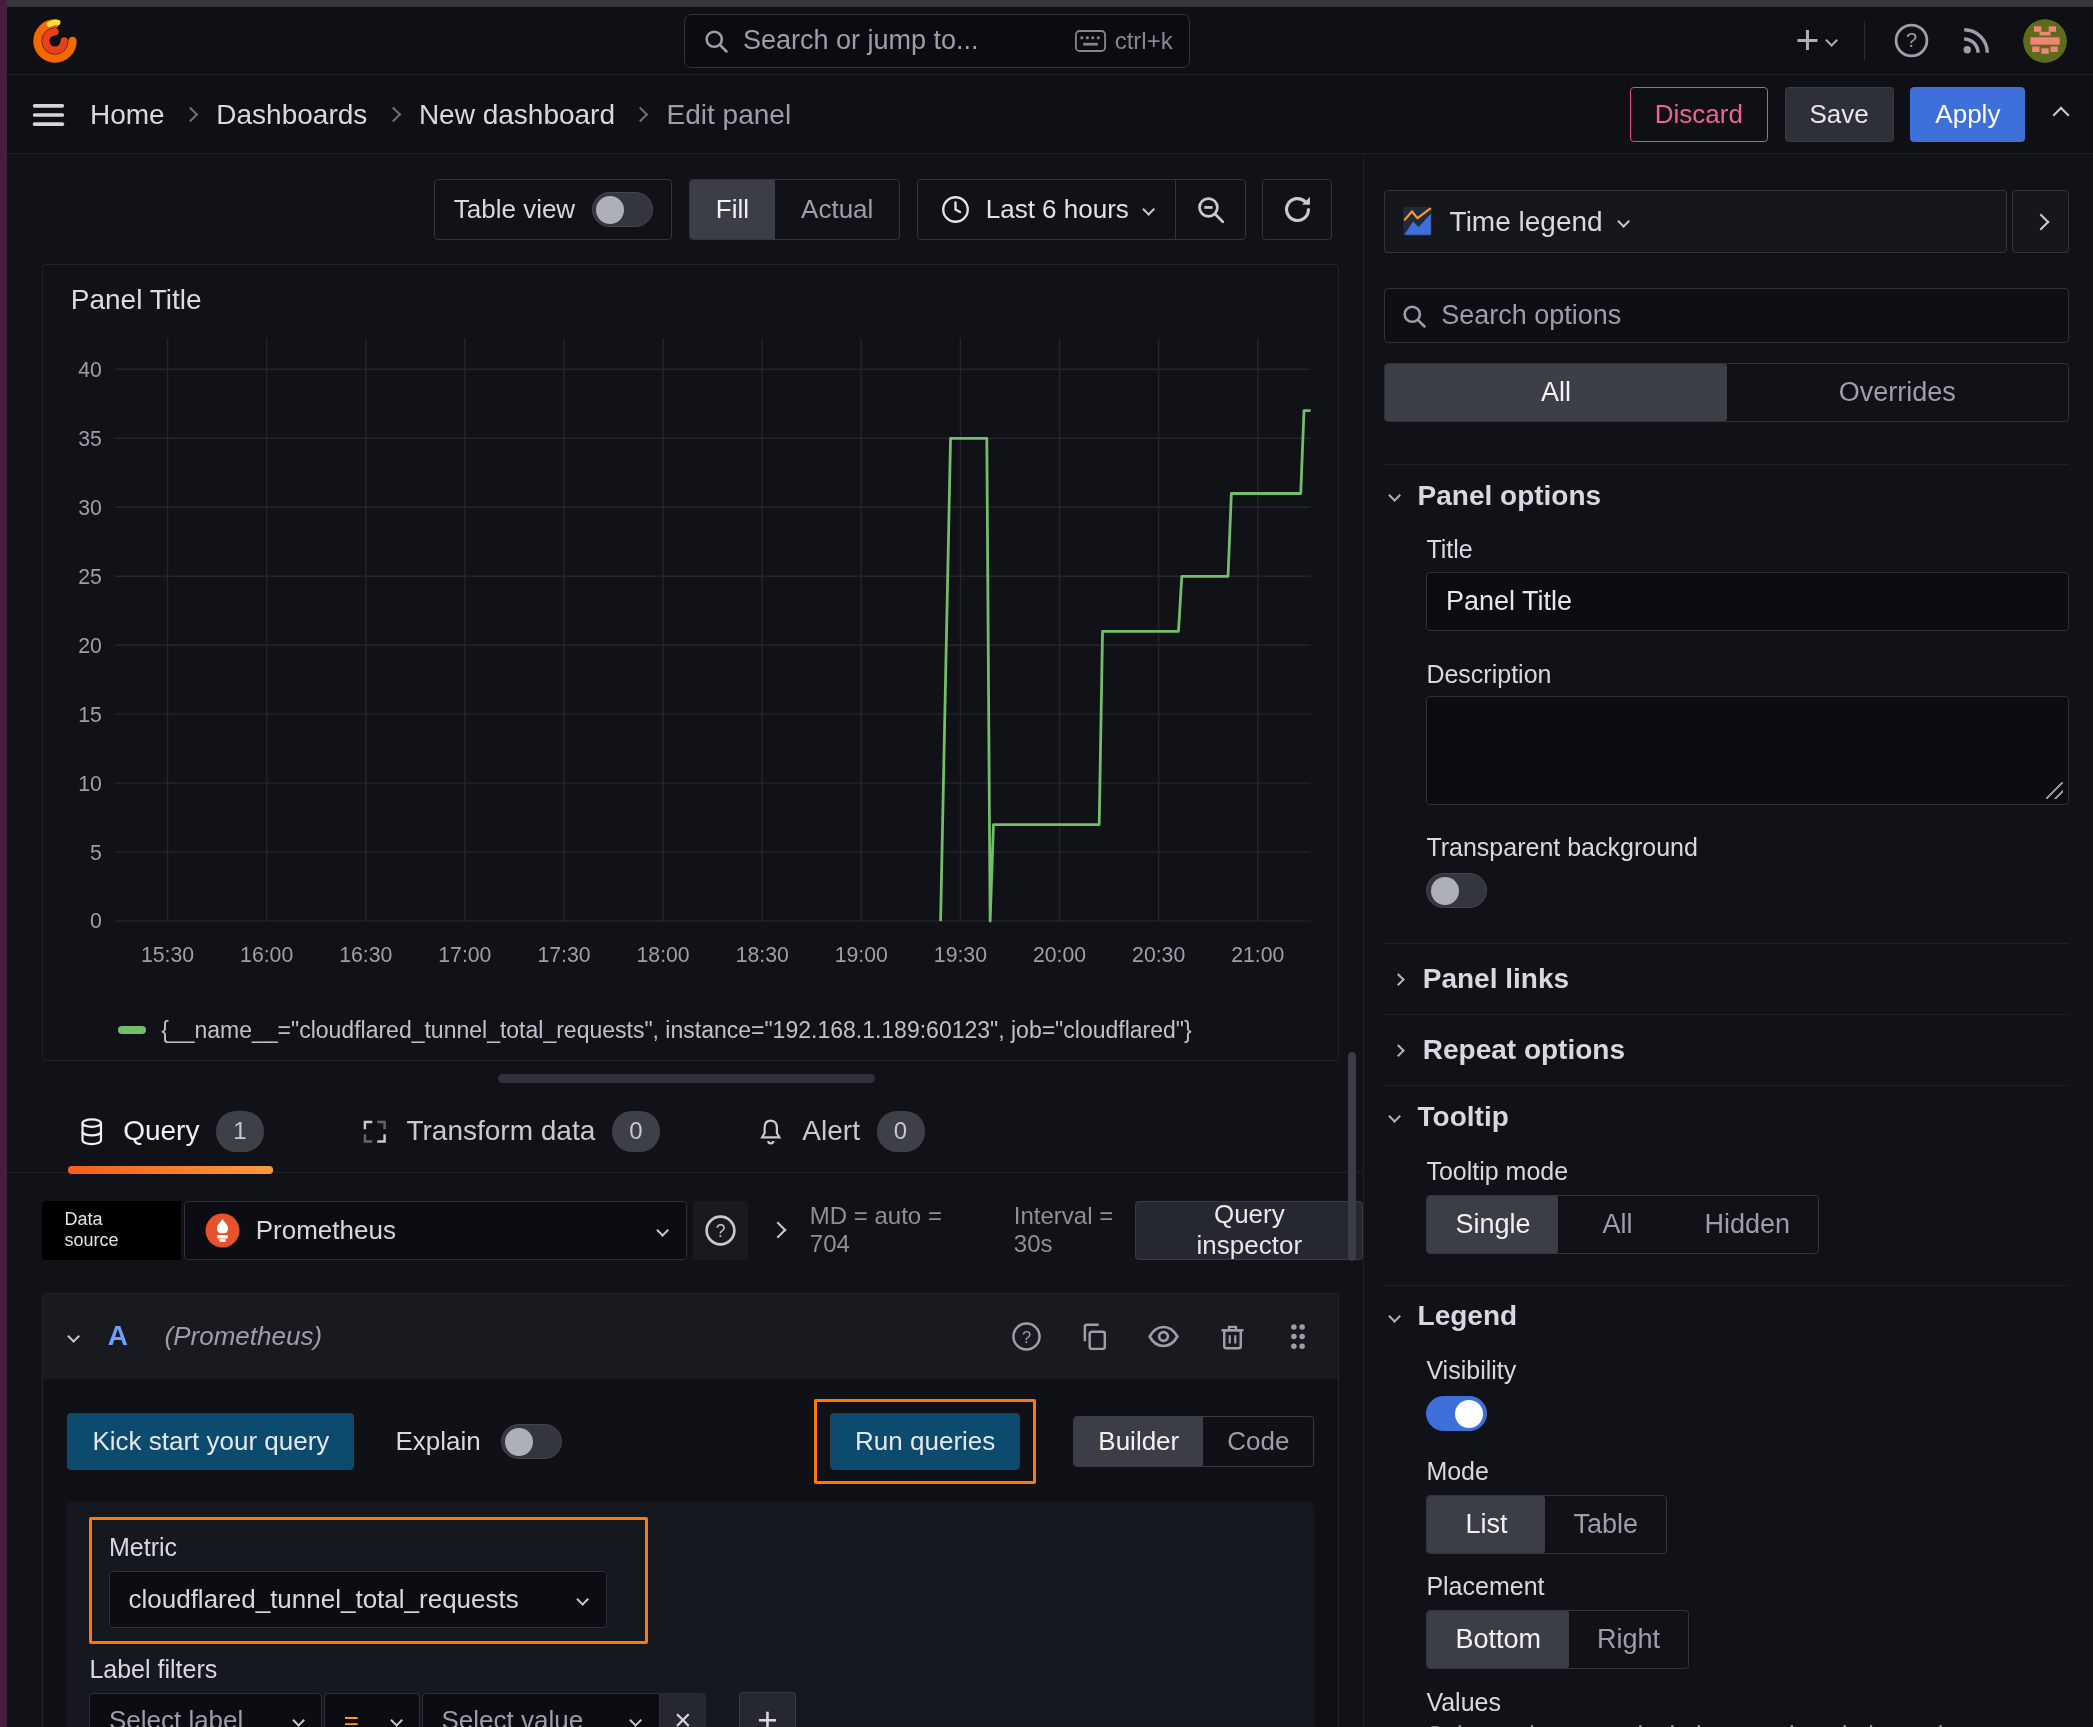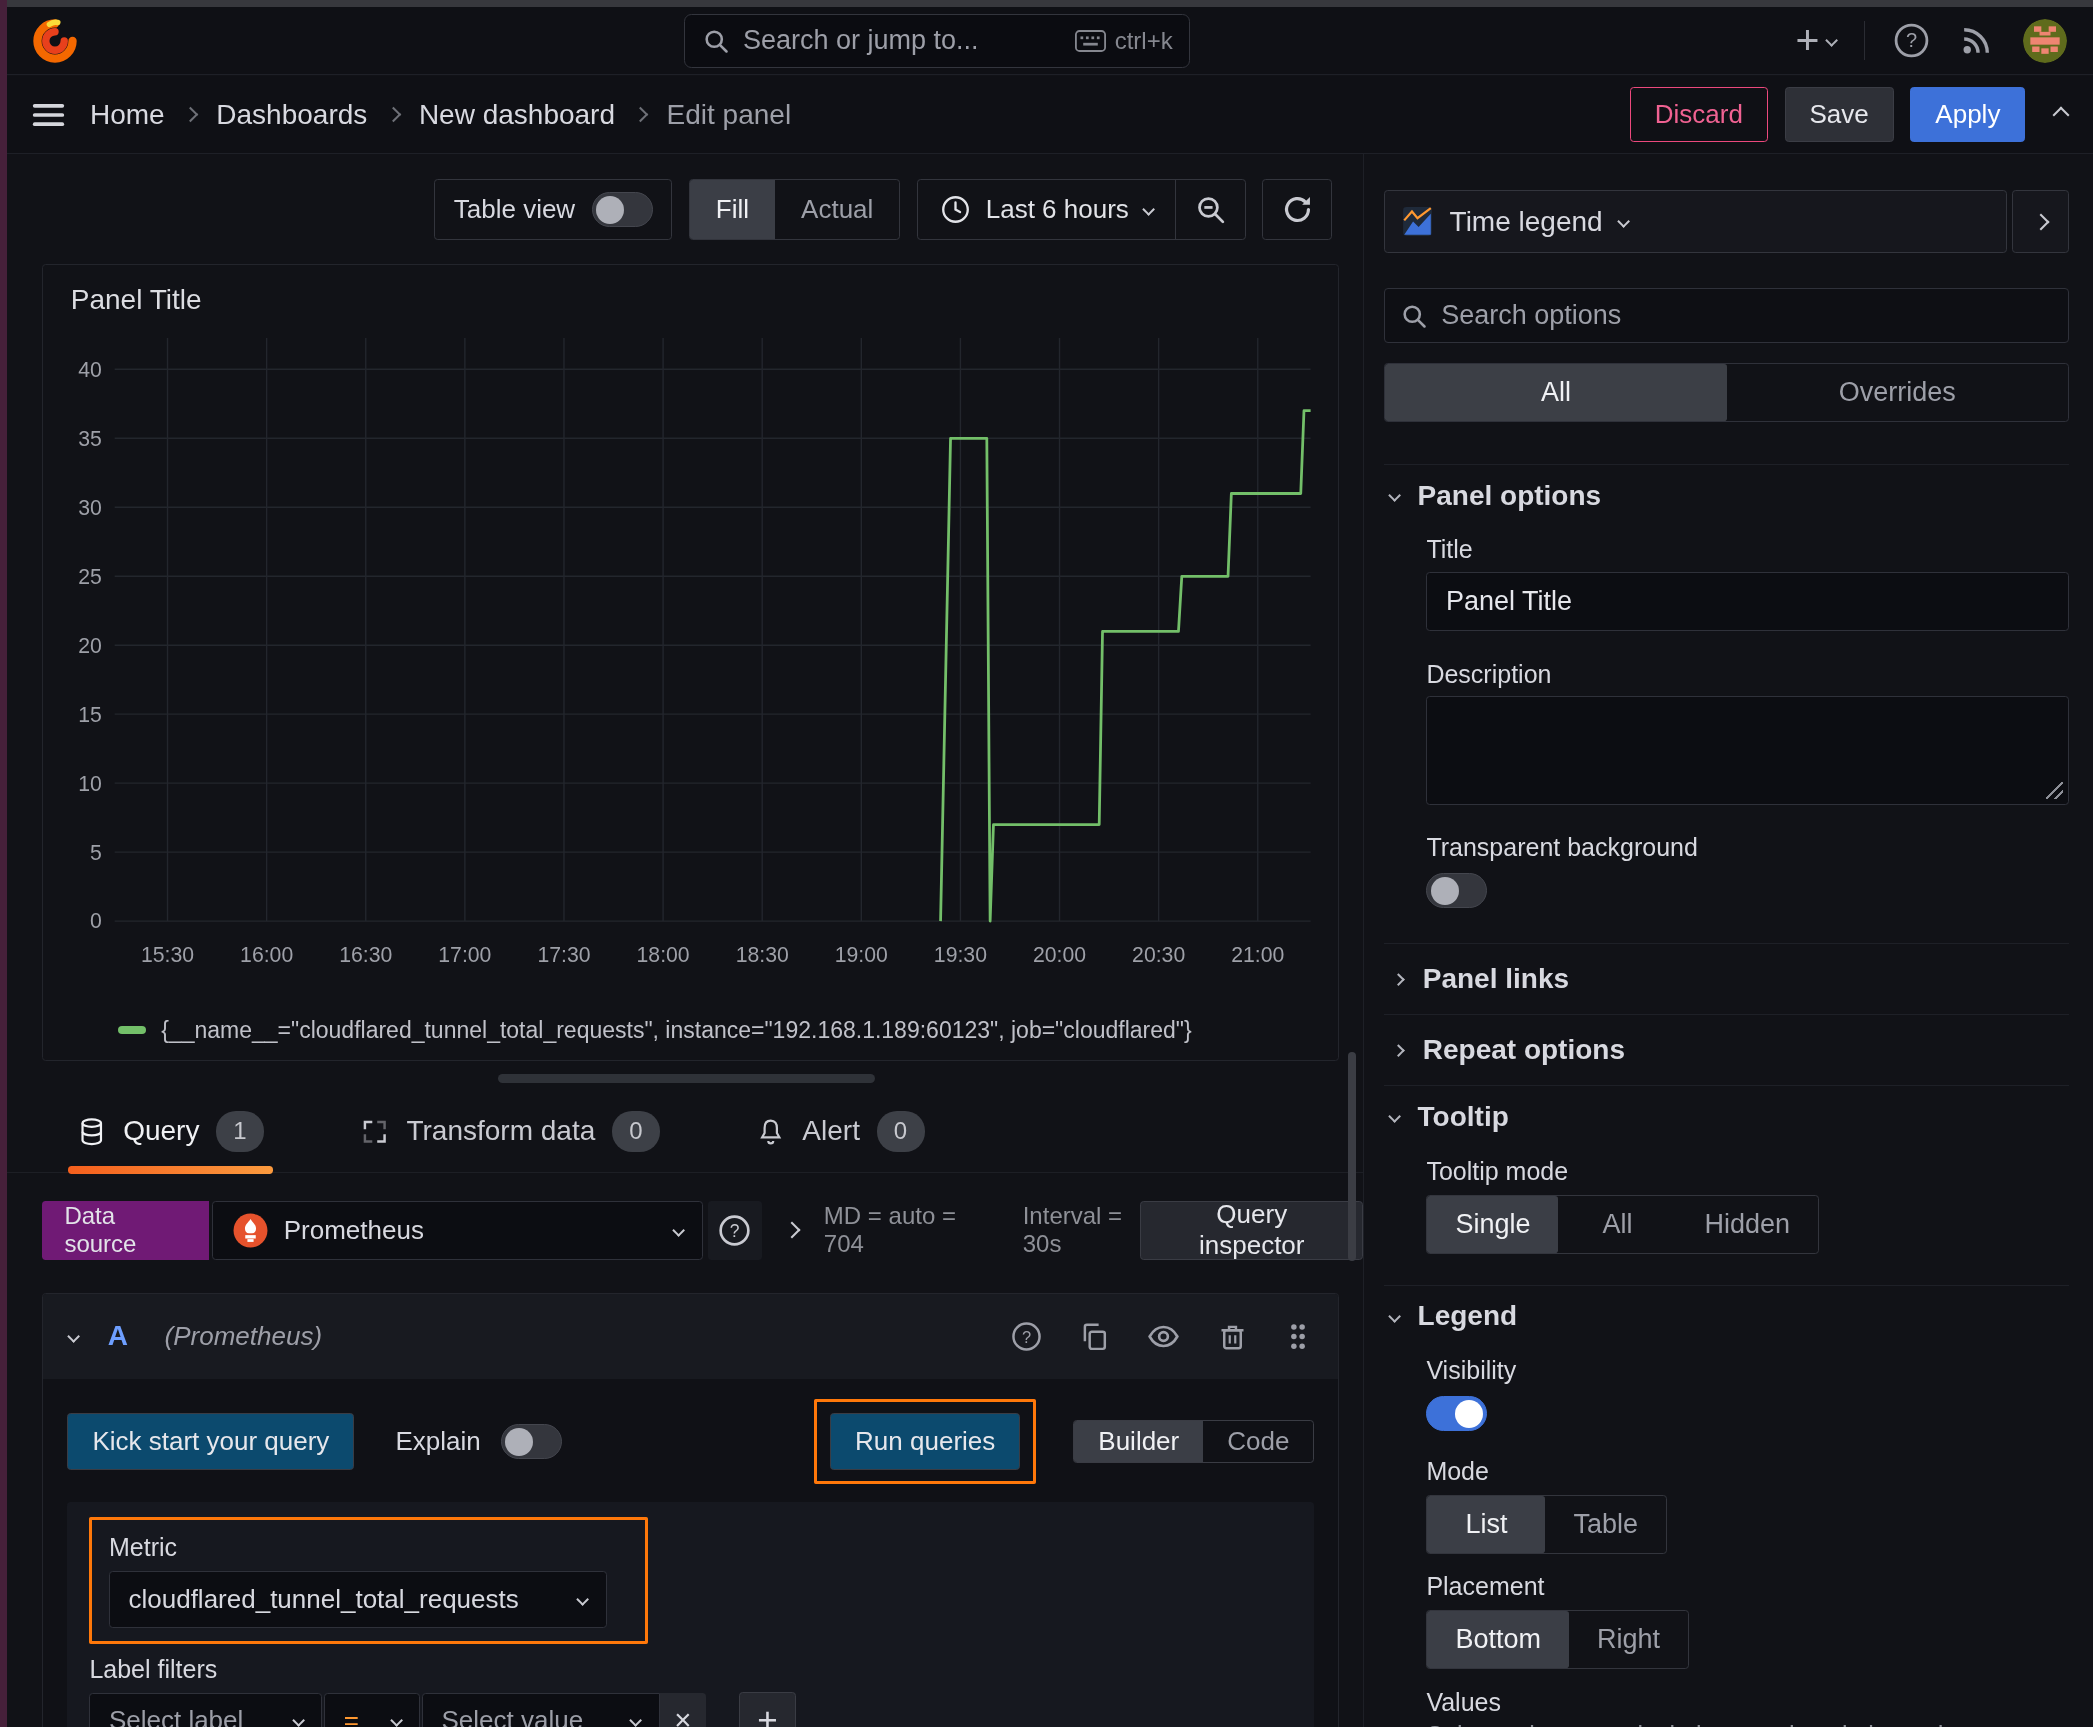--- a/index.html
+++ b/index.html
@@ -82,41 +82,41 @@
   .editor-tabs { margin-top:14.8px; padding-left:66px; display:flex; gap:89px; border-bottom:0.9px solid #1d1f25; }
   .etab { position:relative; display:flex; align-items:center; gap:16.6px; padding:13px 3.7px 20px 3.7px; color:#c9cad1; cursor:pointer; font-size:28px; }
   .etab .count { min-width:48px; height:41px; border-radius:20px; background:#3d4047; color:#c7c8ce; font-size:24px; display:flex; align-items:center; justify-content:center; padding:0 13px; }
   .etab.active { color:#f0f1f4; }
   .etab.active::after { content:""; position:absolute; left:-5.5px; right:-5.5px; bottom:-1.8px; height:7.4px; border-radius:3.7px;
     background:linear-gradient(90deg,#f55f1d,#fb9a3e); }
   .etab .tab-ico { color:#c9cad1; }
 
   
   .ds-row { margin:28px 0 0 35px; display:flex; align-items:center; height:59px; }
-  .ds-label { height:59px; background:#701a75; color:#e2e3e8; display:flex; align-items:center; padding:0 22px; border-radius:3.7px 0 0 3.7px; font-size:24px; }
+  .ds-label { height:59px; background:#000000; color:#e2e3e8; display:flex; align-items:center; padding:0 22px; border-radius:3.7px 0 0 3.7px; font-size:18px; }
   .select { height:59px; background:#0c0d12; border:0.9px solid #2f313a; border-radius:3.7px; display:flex; align-items:center; gap:15px; padding:0 18.5px; cursor:pointer; }
   .ds-select { width:517px; margin-left:3.7px; }
   .select .grow { flex:1; }
   .help-chip { width:57px; height:59px; background:#181a20; border-radius:3.7px; margin-left:5.5px; display:flex; align-items:center; justify-content:center; color:#c9cad1; cursor:pointer; }
   .ds-meta { display:flex; align-items:center; gap:31px; margin-left:26px; color:#8e9097; font-size:24px; }
   .qi-btn { height:59px; background:#26282f; border:0.9px solid #3a3c44; border-radius:3.7px; color:#e6e7ec; display:flex; align-items:center; padding:0 24px; margin-left:16.6px; font-size:26px; cursor:pointer; }
 
   
   .query-card { margin:33px 24px 0 35px; border:0.9px solid #23252c; border-radius:3.7px; overflow:hidden; }
   .qc-header { height:85px; background:#181a20; display:flex; align-items:center; padding:0 26px; gap:20px; }
   .ref-id { color:#6e9fff; font-size:28px; font-weight:bold; margin-left:9.2px; cursor:pointer; }
   .ds-hint { color:#9d9fa8; font-style:italic; font-size:26px; margin-left:16.6px; }
   .qc-icons { margin-left:auto; display:flex; align-items:center; gap:35px; color:#9d9fa8; }
   .qc-body { background:#101116; padding:20px 24px 11px 24px; }
   .kick-row { display:flex; align-items:center; }
   .gr-btn { height:57px; background:#0c4a6e; border:0.9px solid #3a3c44; border-radius:3.7px; color:#e6e7ec; display:flex; align-items:center; padding:0 24px; font-size:26px; cursor:pointer; }
   .explain { margin-left:41px; display:flex; align-items:center; gap:20px; color:#d8d9e0; }
   .hl-orange { border:3.7px solid #ff780a; border-radius:1.8px; padding:11px 13px; }
   .run-wrap { margin-left:auto; }
-  .seg-small { border:0.9px solid #3a3c44; border-radius:3.7px; display:flex; overflow:hidden; height:43px; margin-left:37px; }
+  .seg-small { border:0.9px solid #3a3c44; border-radius:3.7px; display:flex; overflow:hidden; height:51px; margin-left:37px; }
   .seg-small .seg-item { padding:0 24px; display:flex; align-items:center; color:#9d9fa8; font-size:26px; cursor:pointer; }
   .seg-small .seg-item.active { background:#3b3e46; color:#f0f1f4; }
 
   .editor-area { margin-top:18.5px; background:#16181f; border-radius:3.7px; padding:14.8px 22px 11px 22px; }
   .metric-box { width:559px; padding:13px 16.6px; }
   .field-label { font-size:25px; color:#d8d9e0; }
   .metric-select { width:498px; margin-top:9.2px; height:57px; }
   .lf-label { margin-top:11px; }
   .filters-row { margin-top:7.4px; display:flex; align-items:center; }
   .f-select { height:55px; }

